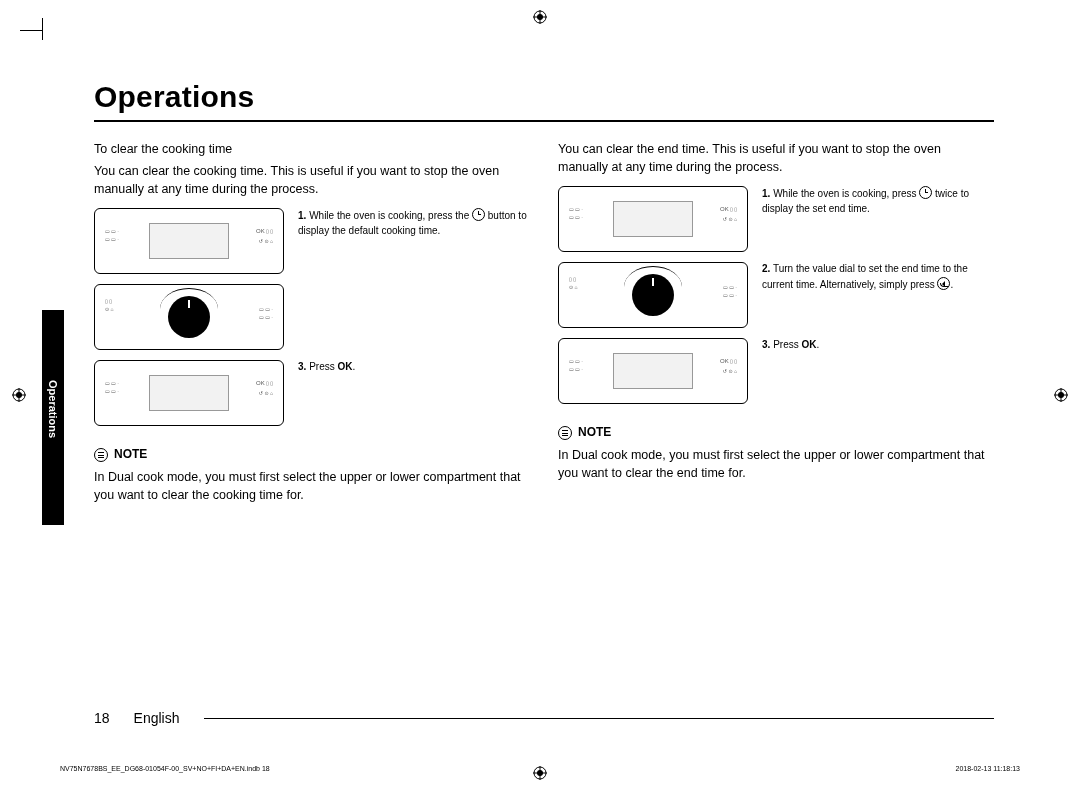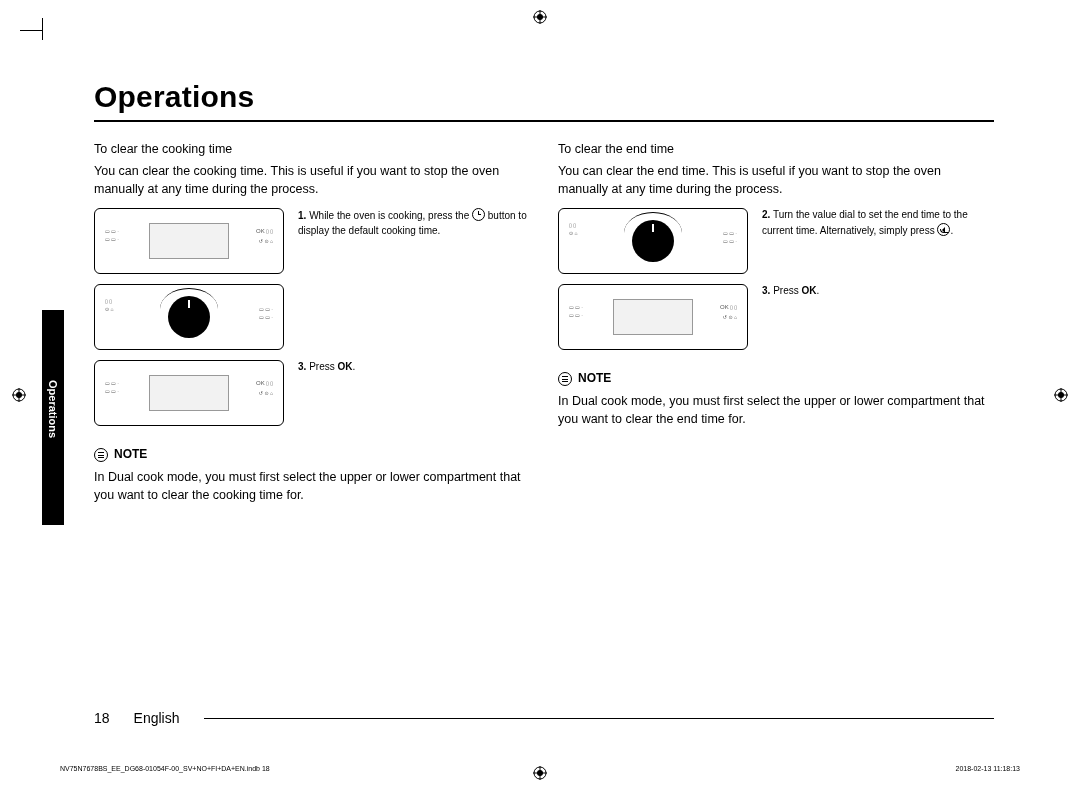--- a/index.html
+++ b/index.html
@@ -306,23 +306,33 @@
       </div>
 
       <div class="note-row">
         <span class="note-icon"></span>
         <span>NOTE</span>
       </div>
       <div class="note-text">In Dual cook mode, you must first select the upper or lower compartment that you want to clear the cooking time for.</div>
     </div>
 
     <div class="col">
-      <div class="subhead">To clear the end time</div>
       <div class="intro">You can clear the end time. This is useful if you want to stop the oven manually at any time during the process.</div>
 
+      <div class="step-row">
+        <div class="panel">
+          <div class="panel-icons-left">▭ ▭ ·<br>▭ ▭ ·</div>
+          <div class="panel-display"></div>
+          <div class="panel-icons-right"><span class="panel-ok">OK</span> ▯ ▯<br>↺ ⊙ ⌂</div>
+        </div>
+        <div class="step-text">
+          <span class="step-num">1.</span>
+          <span>While the oven is cooking, press </span><span class="inline-icon icon-clock"></span><span> twice to display the set end time.</span>
+        </div>
+      </div>
 
       <div class="step-row">
         <div class="panel">
           <div class="dial-side-left">▯ ▯<br>⊙ ⌂</div>
           <div class="dial-wrap">
               <div class="dial-arc"></div>
               <div class="dial"></div>
             </div>
           <div class="dial-side-right">▭ ▭ ·<br>▭ ▭ ·</div>
         </div>

